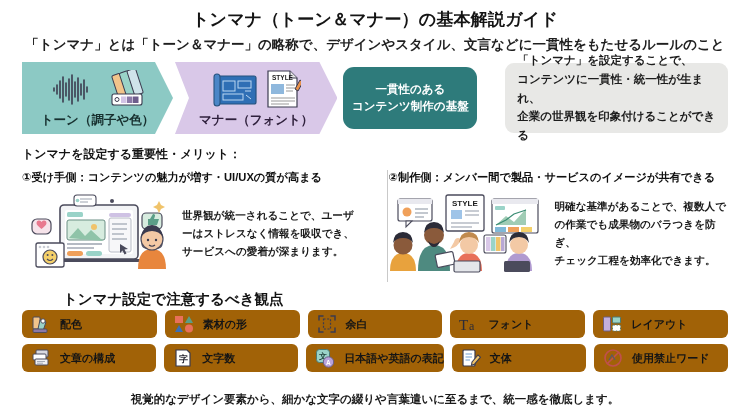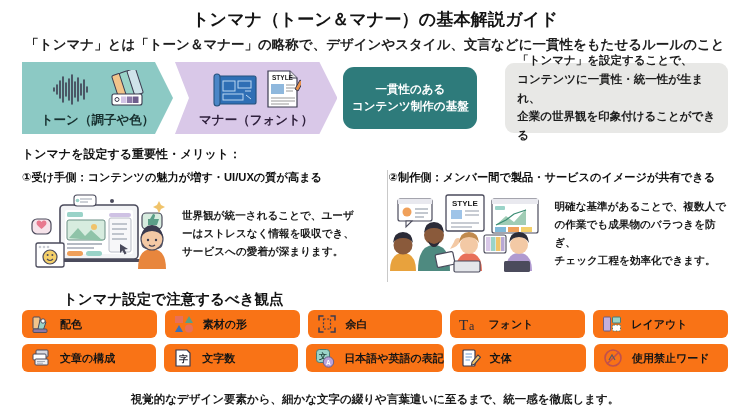--- a/index.html
+++ b/index.html
@@ -106,21 +106,21 @@
   }
   .tag-grid {
     position: absolute; top: 310px; left: 22px;
     width: 706px;
     display: flex; flex-direction: column; gap: 6px;
   }
   .tag-row { display: flex; gap: 8px; }
   .tag {
     flex: 1 1 0;
     height: 28px;
-    background: #f97316;
+    background: #a16207;
     border-radius: 6px;
     display: flex; align-items: center;
     padding-left: 9px; gap: 9px;
   }
   .tag-label {
     font-size: 11px; font-weight: 700; color: #151515; white-space: nowrap;
   }
   .tag-icon { width: 20px; height: 20px; flex: 0 0 20px; }
 
   .footer {

